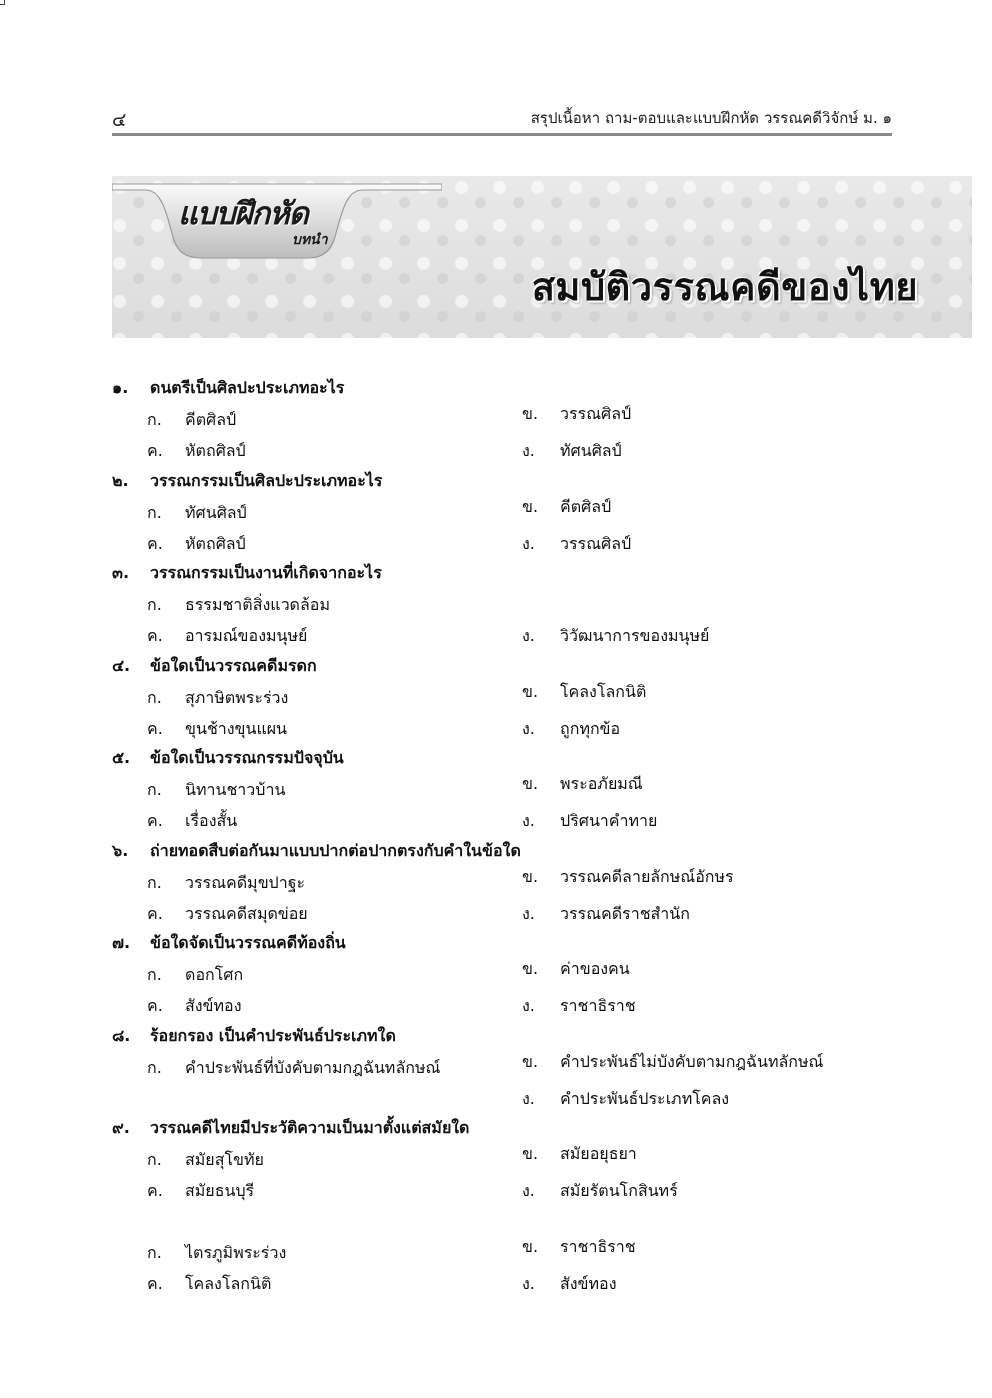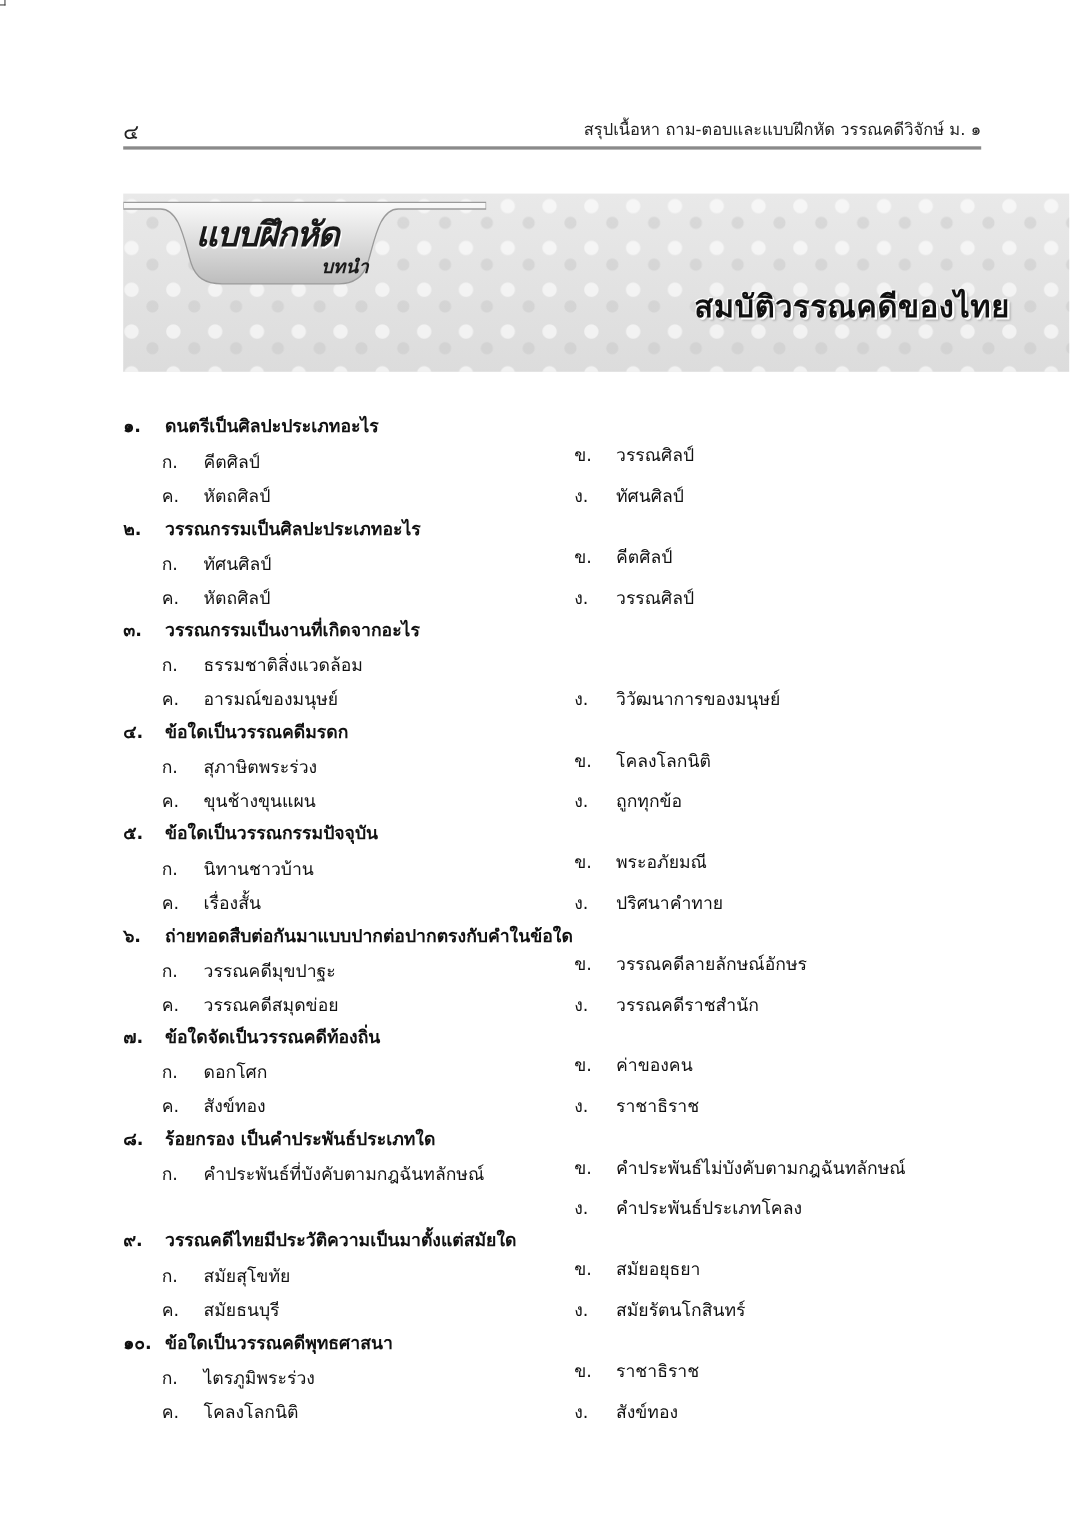--- a/index.html
+++ b/index.html
@@ -33,25 +33,25 @@
   }
   .tab-shape {
     position: absolute; left: 0; top: 0; width: 330px; height: 78px;
   }
   .tab-title {
     position: absolute; left: 66px; top: 6px; font-size: 31px; font-weight: bold; font-style: italic;
     color: #1a1a1a; letter-spacing: -1px; white-space: nowrap;
     text-shadow: 1px 1px 0 #fff;
   }
   .tab-sub {
-    position: absolute; left: 180px; top: 46px; font-size: 17px; font-weight: bold; font-style: italic;
+    position: absolute; left: 180px; top: 46px; font-size: 14px; font-weight: bold; font-style: italic;
     color: #1a1a1a; white-space: nowrap;
   }
   .banner-title {
-    position: absolute; right: 54px; top: 80px; font-size: 28px; font-weight: bold; color: #111;
+    position: absolute; right: 54px; top: 80px; font-size: 38px; font-weight: bold; color: #111;
     white-space: nowrap; letter-spacing: 0.5px;
     text-shadow: 2px 2px 0 #fff, -1px -1px 0 #fff, 3px 3px 2px rgba(0,0,0,0.25);
   }
   .questions {
     position: absolute; left: 112px; top: 375px; width: 780px;
   }
   .q { height: 92.5px; position: relative; }
   .q-head { position: absolute; left: 0; top: 0; font-size: 16px; font-weight: bold; white-space: nowrap; }
   .q-num { display: inline-block; width: 38px; }
   .q-text { display: inline-block; }
@@ -146,19 +146,18 @@
     <div class="choice c-d"><span class="lab">ง.</span><span>คำประพันธ์ประเภทโคลง</span></div>
   </div>
   <div class="q">
     <div class="q-head"><span class="q-num">๙.</span><span class="q-text">วรรณคดีไทยมีประวัติความเป็นมาตั้งแต่สมัยใด</span></div>
     <div class="choice c-a"><span class="lab">ก.</span><span>สมัยสุโขทัย</span></div>
     <div class="choice c-b"><span class="lab">ข.</span><span>สมัยอยุธยา</span></div>
     <div class="choice c-c"><span class="lab">ค.</span><span>สมัยธนบุรี</span></div>
     <div class="choice c-d"><span class="lab">ง.</span><span>สมัยรัตนโกสินทร์</span></div>
   </div>
   <div class="q">
-    <div class="q-head"><span class="q-num">๑๐.</span><span class="q-text">ข้อใดเป็นวรรณคดีพุทธศาสนา</span></div>
     <div class="choice c-a"><span class="lab">ก.</span><span>ไตรภูมิพระร่วง</span></div>
     <div class="choice c-b"><span class="lab">ข.</span><span>ราชาธิราช</span></div>
     <div class="choice c-c"><span class="lab">ค.</span><span>โคลงโลกนิติ</span></div>
     <div class="choice c-d"><span class="lab">ง.</span><span>สังข์ทอง</span></div>
   </div>
 </div>
 
 </body></html>

